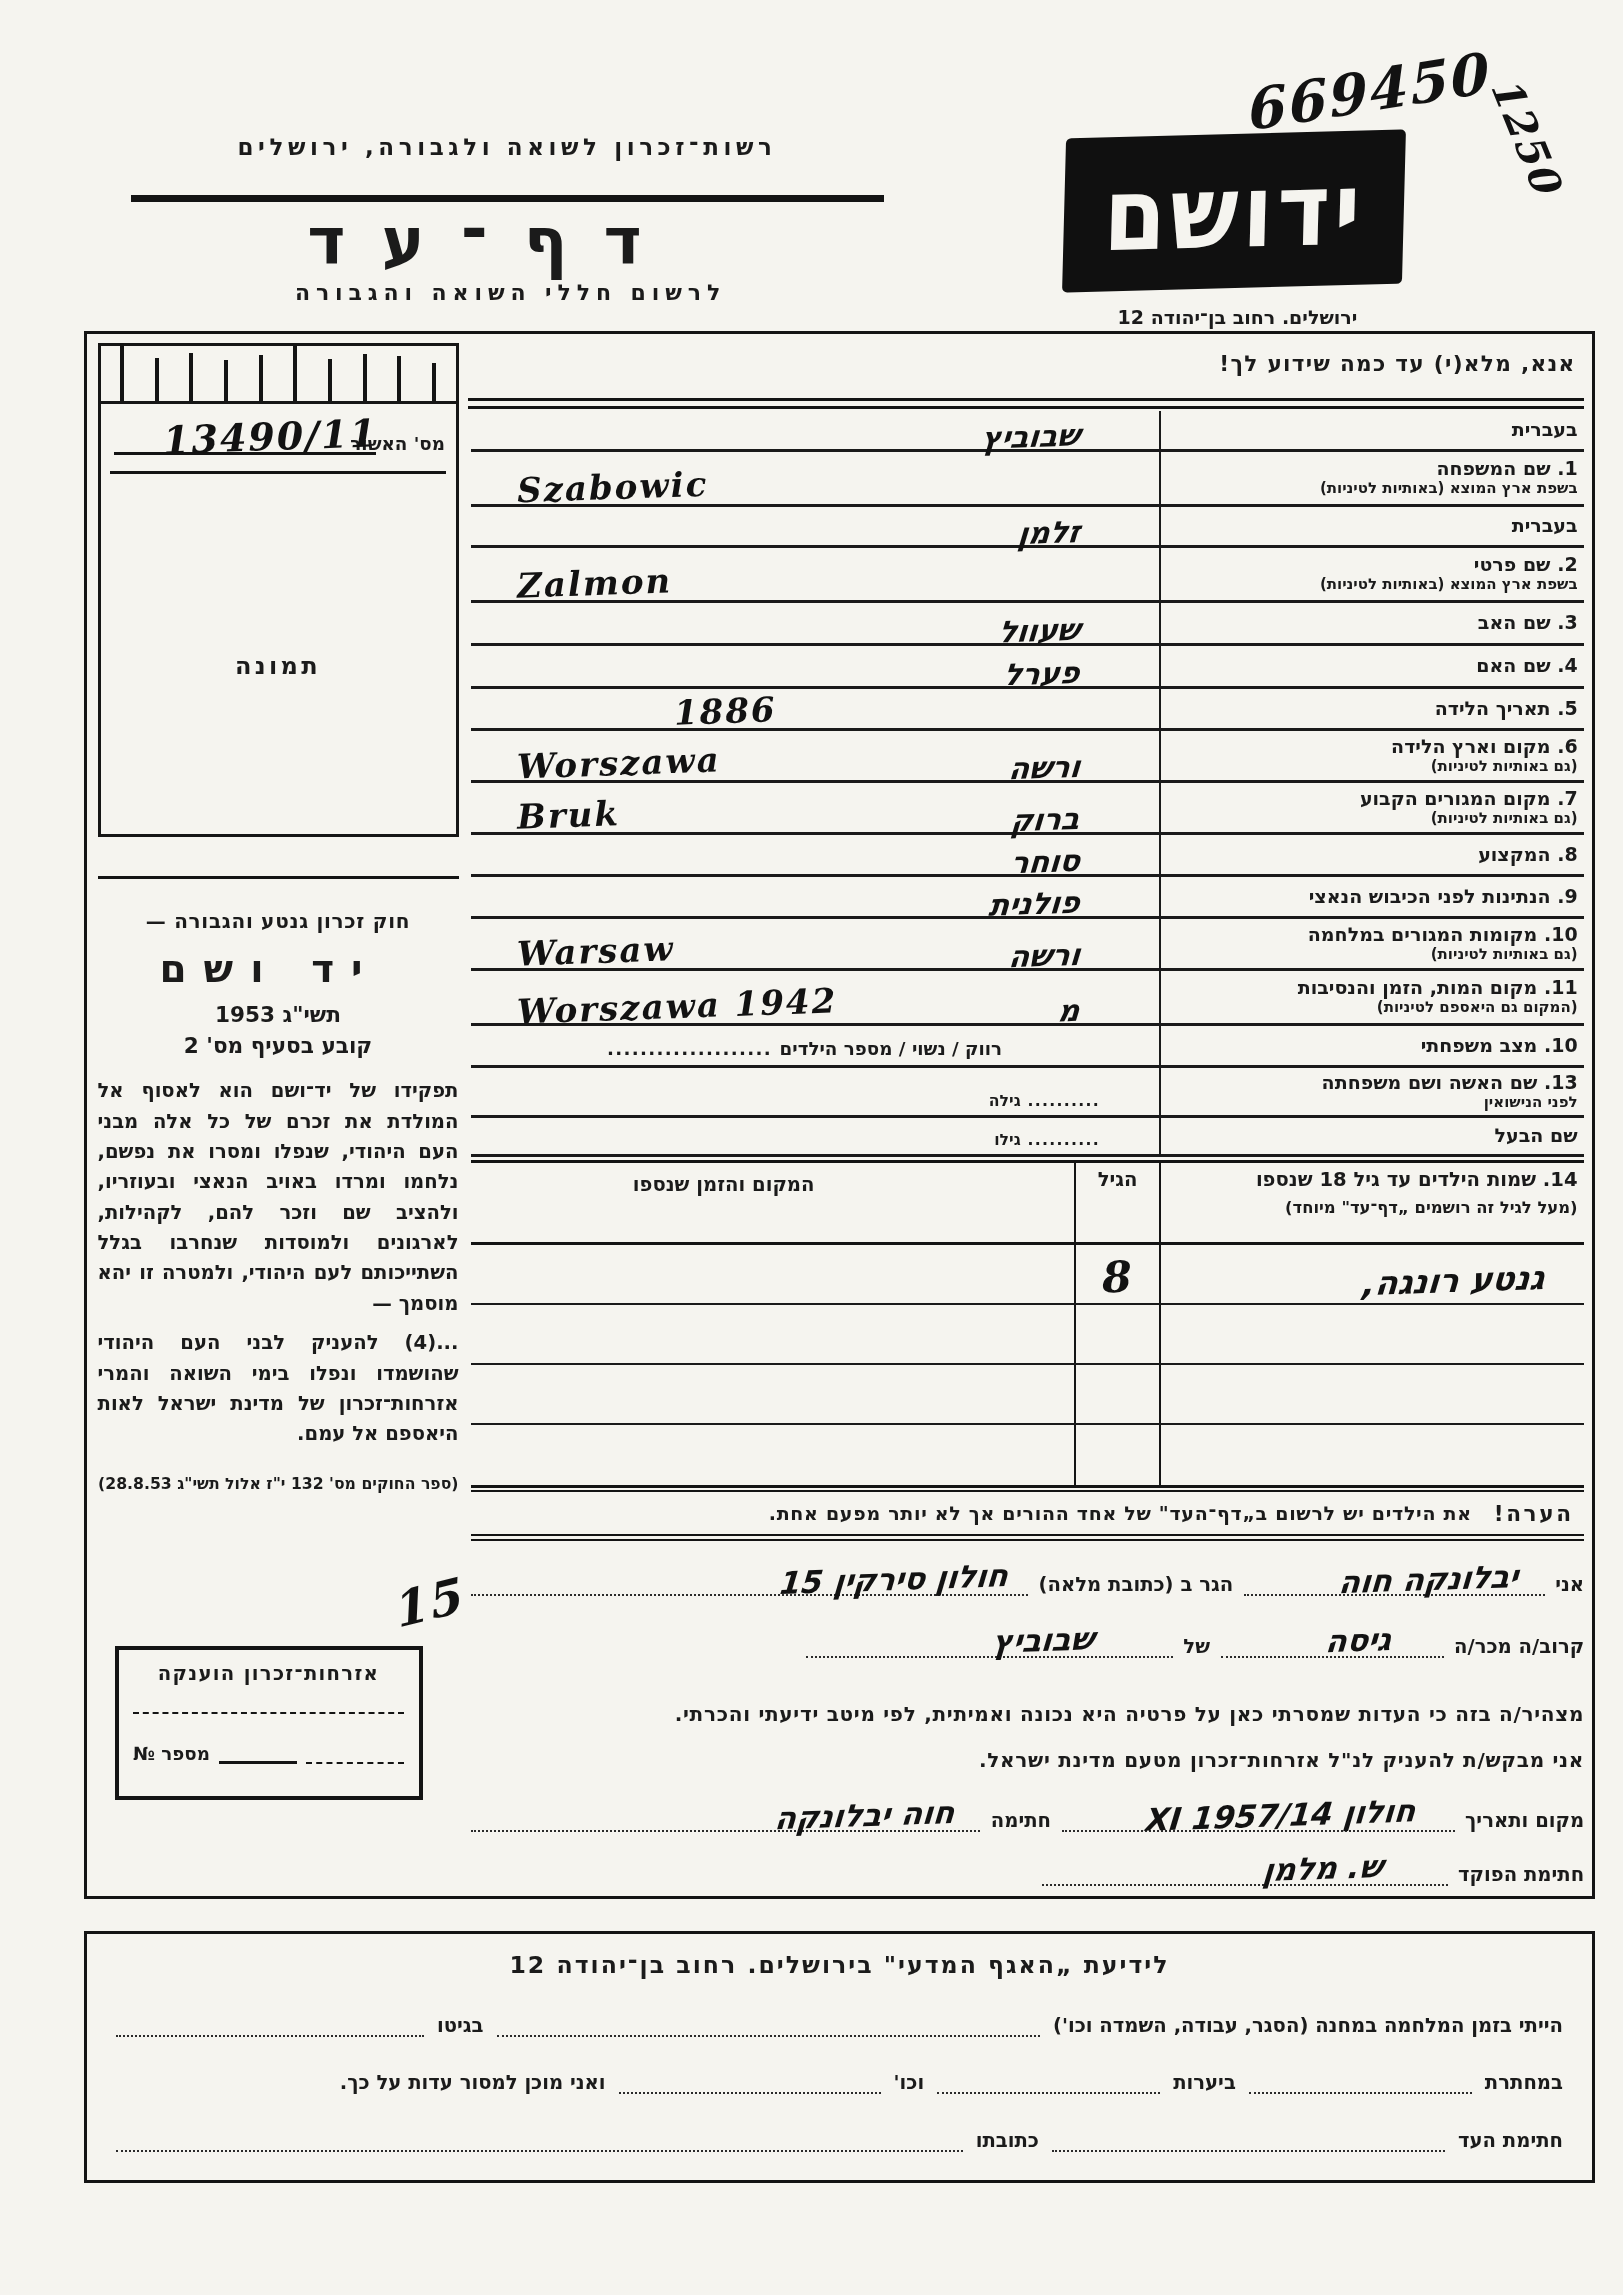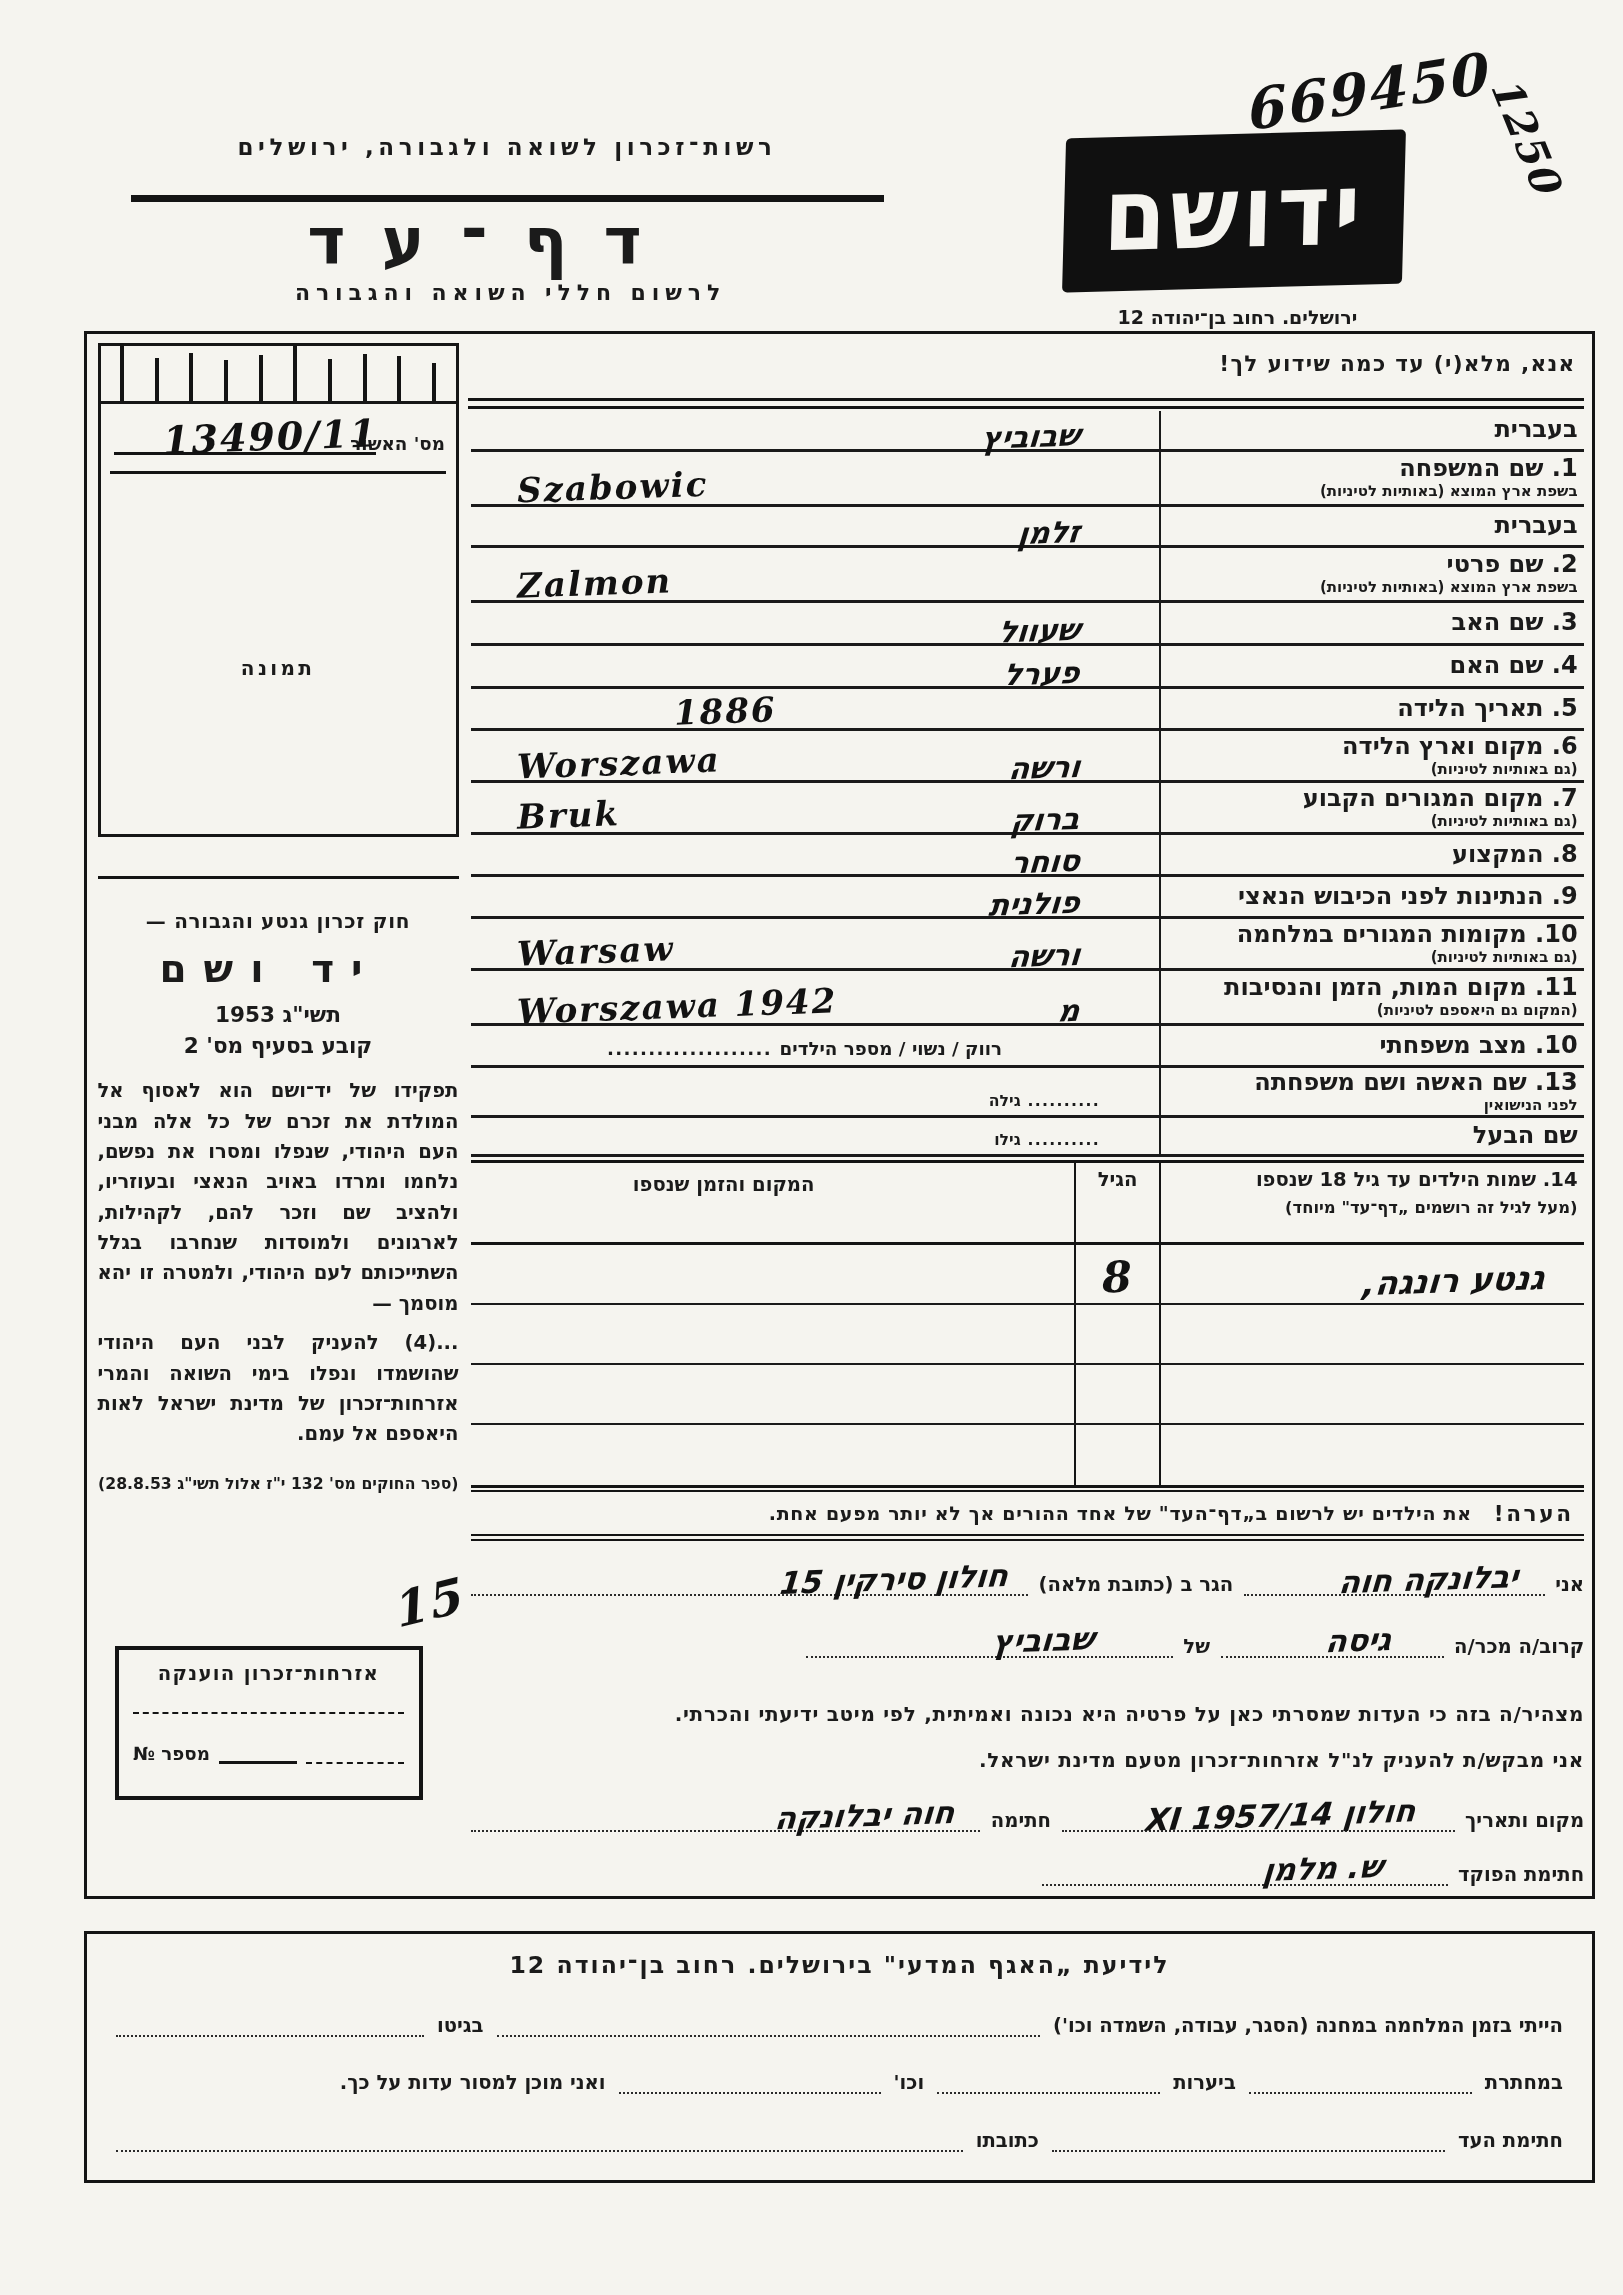--- a/index.html
+++ b/index.html
@@ -36,21 +36,21 @@
 
   
   .photo-panel { left:10.5px; top:9.2px; width:361px; height:494px; border:3.3px solid #161616; }
   .ticks { height:58px; border-bottom:3.3px solid #161616; display:flex; justify-content:space-between; align-items:flex-end; padding:0 19.6px; }
   .tick { width:3.9px; background:#141414; }
   .approval-row { margin-top:5.2px; position:relative; height:51px; padding:0 10.5px; }
   .approval-label { position:absolute; right:10.5px; bottom:6.5px; font-size:18.3px; font-weight:bold; }
   .approval-line { position:absolute; left:13px; bottom:5.2px; width:262px; border-bottom:3.3px solid #141414; }
   .approval-hw { position:absolute; left:62px; bottom:1.3px; font-size:38px; }
   .approval-rule2 { margin:10.5px 9.2px 0; border-bottom:3.3px solid #141414; }
-  .photo-label { position:absolute; bottom:154px; left:0; right:0; text-align:center; font-size:20px; font-weight:bold; letter-spacing:3.3px; }
+  .photo-label { position:absolute; bottom:154px; left:0; right:0; text-align:center; font-size:24px; font-weight:bold; letter-spacing:3.3px; }
 
   
   .law { left:10.5px; top:542px; width:361px; }
   .law-toprule { border-top:3.3px solid #141414; margin-bottom:30px; }
   .law-heading { text-align:center; font-size:20px; font-weight:bold; margin-bottom:13px; letter-spacing:0.7px; }
   .law-brand { text-align:center; font-size:39px; font-weight:bold; letter-spacing:17px; text-indent:17px; margin-bottom:10.5px; }
   .law-year { text-align:center; font-size:21.6px; font-weight:bold; margin-bottom:6.5px; }
   .law-clause { text-align:center; font-size:21.6px; font-weight:bold; margin-bottom:18.3px; }
   .law-para { font-size:19.6px; font-weight:bold; line-height:1.55; text-align:justify; }
   .law-para2 { margin-top:9.2px; }
@@ -64,21 +64,21 @@
   .grant-number-row { margin-top:29px; display:flex; align-items:flex-end; gap:9.2px; }
   .gn-dash { width:98px; border-bottom:2.6px dashed #141414; height:19.6px; }
   .gn-solid { flex:1; border-bottom:3.3px solid #141414; height:19.6px; }
   .grant-number-label { font-size:18.3px; font-weight:bold; }
 
   
   .rows { right:7.9px; top:77px; width:1113px; position:absolute; }
   .frow { position:relative; display:flex; border-bottom:3.3px solid #1a1a1a; }
   .flabel { width:425px; border-left:2.6px solid #1a1a1a; padding:1.3px 6.5px 2.6px 3.9px;
             display:flex; flex-direction:column; justify-content:center; }
-  .flabel-main { font-size:24px; font-weight:bold; }
+  .flabel-main { font-size:19px; font-weight:bold; }
   .flabel-sub { font-size:15px; font-weight:bold; }
   .fentry { flex:1; position:relative; }
   .heb { position:absolute; right:79px; bottom:-5.2px; font-size:30px; }
   .lat { position:absolute; left:46px; bottom:-2.6px; font-size:34px; }
   .lat-mid { left:203px; }
   .printed-inline { position:absolute; right:157px; bottom:6.5px; font-size:18.3px; font-weight:bold; }
   .printed-inline::after { content:" ...................."; letter-spacing:1.3px; }
   .mini-label { position:absolute; right:59px; bottom:5.2px; font-size:15.7px; font-weight:bold; }
   .mini-label::before { content:".......... "; letter-spacing:1.3px; }
 

